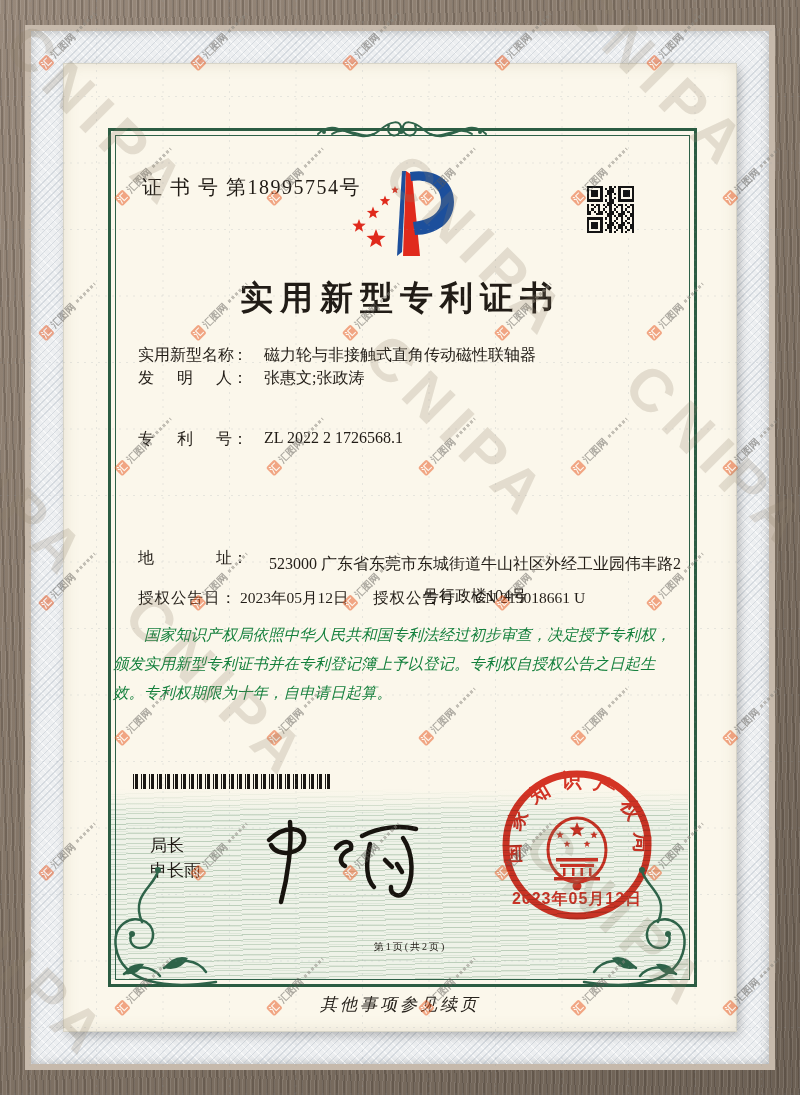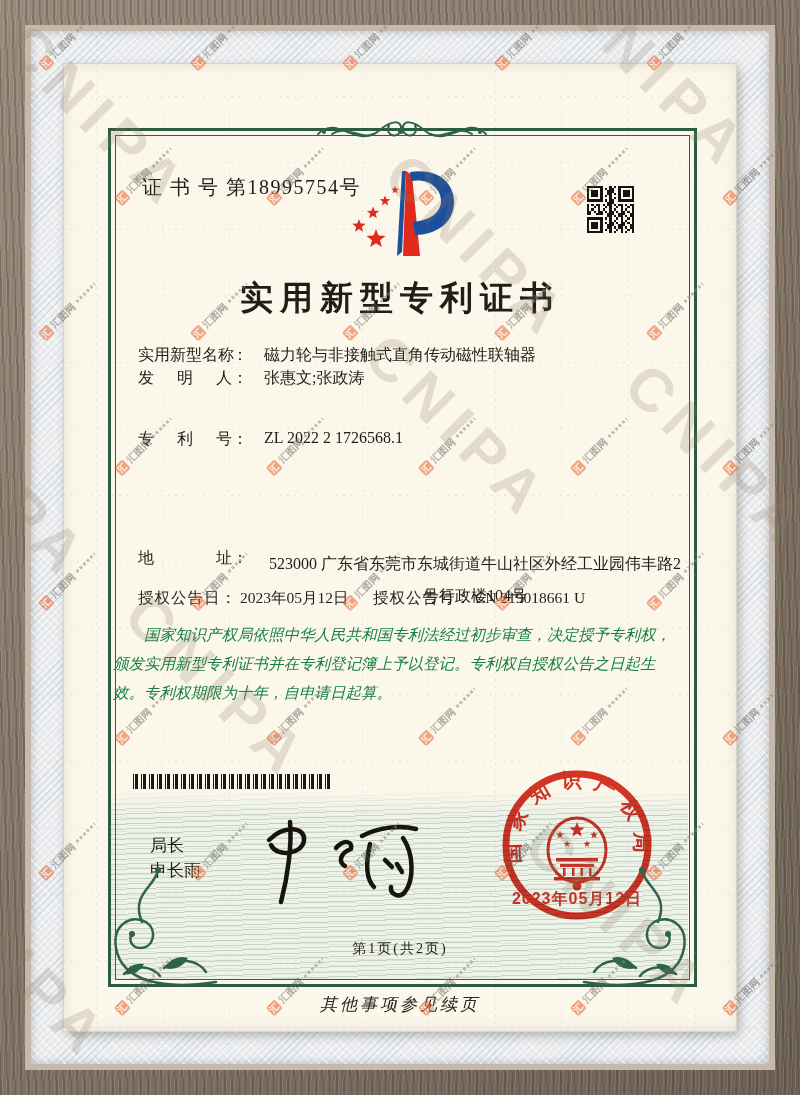--- a/index.html
+++ b/index.html
@@ -48,21 +48,21 @@
   .grant-label{letter-spacing:1px;}
 
   
   .paras{position:absolute;left:49px;top:556px;width:566px;}
   .paras p{margin:0 4px 8px 0;font-size:15.5px;line-height:29px;text-indent:2em;
     font-style:italic;color:#15803d;}
 
   
   .director-title{position:absolute;left:86px;top:770px;font-family:"Liberation Sans","DejaVu Sans",sans-serif;font-size:17px;}
   .director-name{position:absolute;left:86px;top:795px;font-family:"Liberation Sans","DejaVu Sans",sans-serif;font-size:17px;}
-  .page-info{position:absolute;left:0;top:876px;width:100%;text-align:center;font-size:14px;letter-spacing:2px;}
+  .page-info{position:absolute;left:10px;top:876px;width:100%;text-align:center;font-size:10px;letter-spacing:2px;}
   .continuation{position:absolute;left:0;top:929px;width:100%;text-align:center;font-size:17px;font-style:italic;letter-spacing:3px;color:#27221c;}
 
   
   .wm-large{position:absolute;font-family:"Liberation Sans","DejaVu Sans",sans-serif;
     font-size:60px;font-weight:700;letter-spacing:10px;color:rgba(139,128,107,.22);
     transform:rotate(45deg);transform-origin:left top;white-space:nowrap;pointer-events:none;}
   .stamp{position:absolute;transform:rotate(-45deg);transform-origin:left top;opacity:.5;
     font-family:"Liberation Sans","DejaVu Sans",sans-serif;white-space:nowrap;pointer-events:none;}
   .s-ico{display:inline-block;width:12px;height:12px;background:#e8561d;color:#fff;
     font-size:9px;font-weight:700;text-align:center;line-height:12px;border-radius:2px;vertical-align:middle;}

